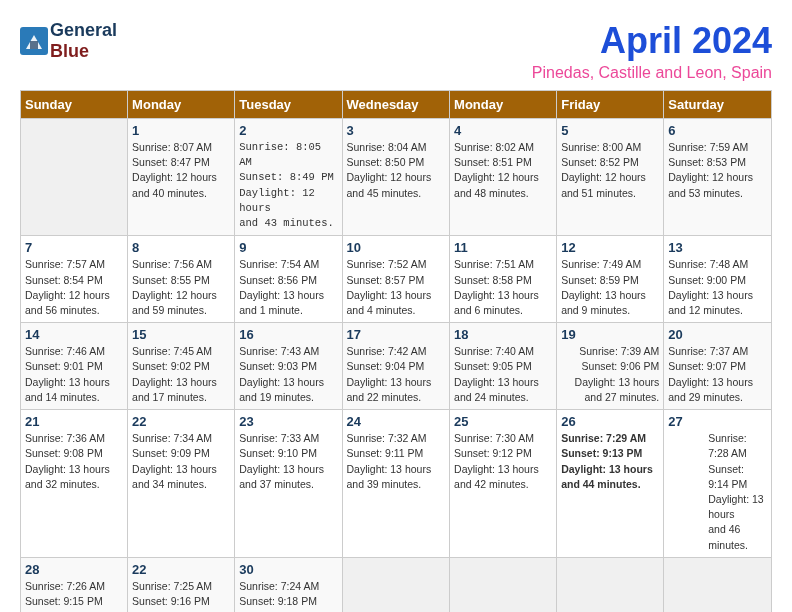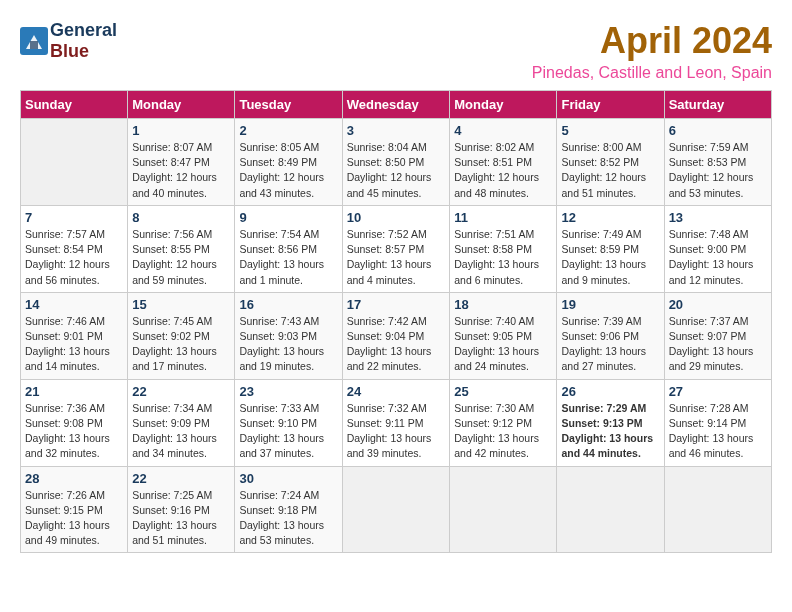--- a/index.html
+++ b/index.html
@@ -29,35 +29,35 @@
       width: 28px;
       height: 28px;
       margin-right: 2px;
     }
     .title-block {
       text-align: right;
     }
     .main-title {
       font-size: 36px;
       font-weight: bold;
-      color: #a16207;
+      color: #1d4ed8;
       text-align: right;
     }
     .subtitle {
       font-size: 16px;
       color: #ec4899;
       margin-top: 2px;
     }
     .calendar {
       width: 100%;
       border-collapse: collapse;
       font-size: 11px;
     }
     .calendar thead tr th {
-      background-color: #be185d;
+      background-color: #a16207;
       color: #fff;
       padding: 6px 4px;
       text-align: left;
       border: 1px solid #ccc;
       font-size: 13px;
     }
     .calendar tbody tr td {
       border: 1px solid #ccc;
       vertical-align: top;
       padding: 4px;
@@ -122,21 +122,21 @@
         <td class="empty"></td>
         <td>
           <span class="day-num">1</span>
           <div class="day-info" style="white-space: pre-line;">Sunrise: 8:07 AM
 Sunset: 8:47 PM
 Daylight: 12 hours
 and 40 minutes.</div>
         </td>
         <td>
           <span class="day-num">2</span>
-          <div class="day-info" style="white-space: pre-line;">Sunrise: 8:05 AM
+          <div class="day-info" style="white-space: pre-line; font-family: Liberation Mono, monospace;">Sunrise: 8:05 AM
 Sunset: 8:49 PM
 Daylight: 12 hours
 and 43 minutes.</div>
         </td>
         <td>
           <span class="day-num">3</span>
           <div class="day-info" style="white-space: pre-line;">Sunrise: 8:04 AM
 Sunset: 8:50 PM
 Daylight: 12 hours
 and 45 minutes.</div>
@@ -245,21 +245,21 @@
         </td>
         <td>
           <span class="day-num">18</span>
           <div class="day-info" style="white-space: pre-line;">Sunrise: 7:40 AM
 Sunset: 9:05 PM
 Daylight: 13 hours
 and 24 minutes.</div>
         </td>
         <td>
           <span class="day-num">19</span>
-          <div class="day-info" style="white-space: pre-line;">Sunrise: 7:39 AM
+          <div class="day-info" style="white-space: pre-line; text-align: right;">Sunrise: 7:39 AM
 Sunset: 9:06 PM
 Daylight: 13 hours
 and 27 minutes.</div>
         </td>
         <td>
           <span class="day-num">20</span>
           <div class="day-info" style="white-space: pre-line;">Sunrise: 7:37 AM
 Sunset: 9:07 PM
 Daylight: 13 hours
 and 29 minutes.</div>
@@ -303,21 +303,21 @@
         </td>
         <td>
           <span class="day-num">26</span>
           <div class="day-info" style="white-space: pre-line; font-weight: bold;">Sunrise: 7:29 AM
 Sunset: 9:13 PM
 Daylight: 13 hours
 and 44 minutes.</div>
         </td>
         <td>
           <span class="day-num">27</span>
-          <div class="day-info" style="white-space: pre-line;">Sunrise: 7:28 AM
+          <div class="day-info" style="white-space: pre-line; margin-left: 40px;">Sunrise: 7:28 AM
 Sunset: 9:14 PM
 Daylight: 13 hours
 and 46 minutes.</div>
         </td>
       </tr>
       <tr>
         <td>
           <span class="day-num">28</span>
           <div class="day-info" style="white-space: pre-line;">Sunrise: 7:26 AM
 Sunset: 9:15 PM

